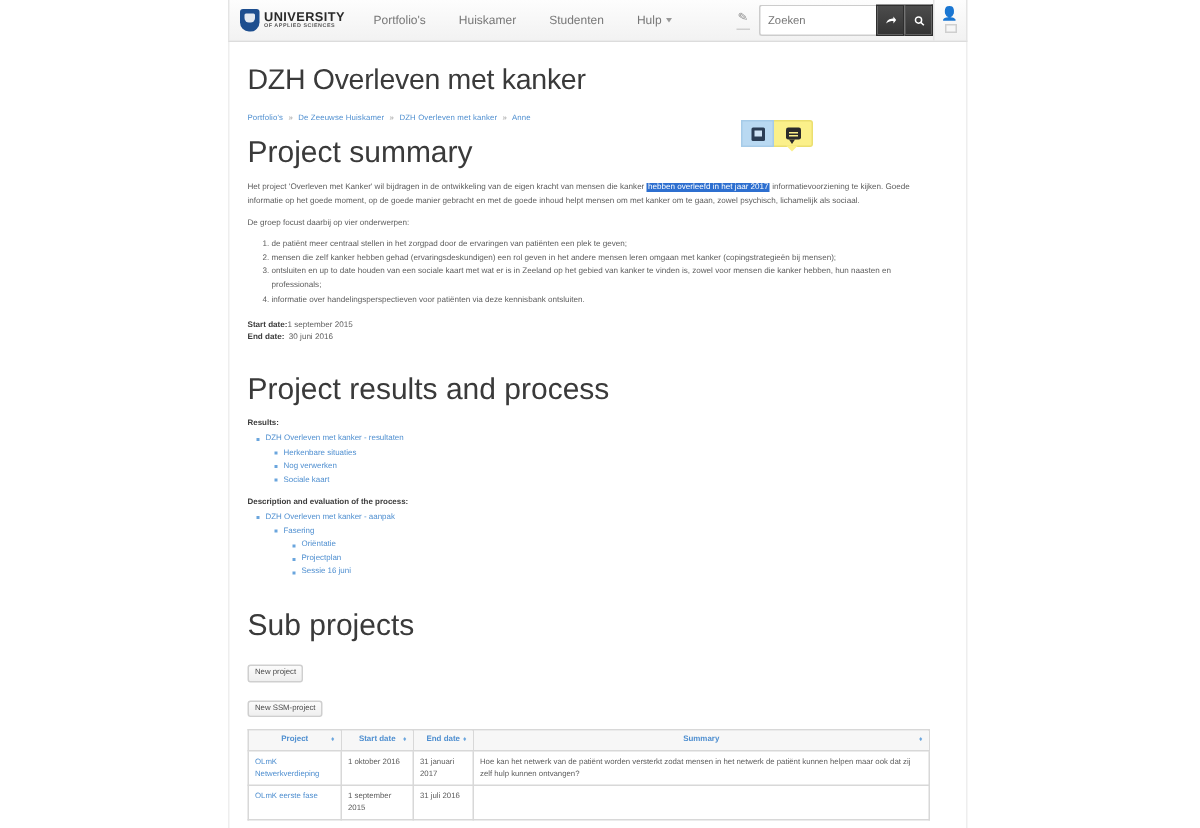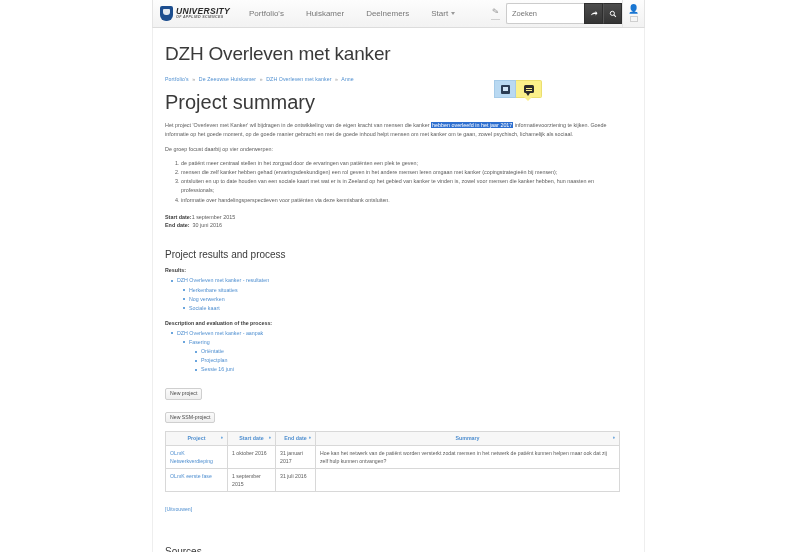--- a/index.html
+++ b/index.html
@@ -38,21 +38,21 @@
   }
   .brand-shield::after {
     content: "";
     position: absolute;
     left: 3px; top: 3px;
     width: 7px; height: 6px;
     background: #ffffff;
     border-radius: 1px 1px 3px 3px;
     opacity: .88;
   }
-  .brand-txt { line-height: 1.02; font-style: italic; }
+  .brand-txt { line-height: 1.02; }
   .brand-name {
     font-size: 8.5px; font-weight: bold;
     color: #2a2a2a; letter-spacing: .3px;
   }
   .brand-sub {
     font-size: 3.6px; font-weight: bold;
     color: #5a5a5a; letter-spacing: .35px;
   }
   .navlinks { display: flex; align-items: center; height: 100%; }
   .navlink {
@@ -154,21 +154,21 @@
   .breadcrumb .sep { color: #9a9a9a; margin: 0 2px; }
   .breadcrumb .crumb { cursor: pointer; }
   .breadcrumb .crumb.plain { color: #4f8fd0; }
 
   h2.sec {
     font-size: 20px;
     font-weight: normal;
     color: #3a3a3a;
     margin: 0 0 7px 0;
   }
-  h2.sec.big { font-size: 10px; margin-top: 20px; }
+  h2.sec.big { font-size: 20px; margin-top: 20px; }
 
   p.body, li.body {
     font-size: 5.4px;
     color: #5c5c5c;
     line-height: 1.62;
     margin: 0 0 6px 0;
   }
   .hl {
     background: #2d6fd0;
     color: #ffffff;
@@ -378,24 +378,24 @@
   </div>
 
   <div class="navlinks">
     <div class="navlink">
       <span>Portfolio's</span>
     </div>
     <div class="navlink">
       <span>Huiskamer</span>
     </div>
     <div class="navlink">
-      <span>Deelnemers</span>
+      <span>Studenten</span>
     </div>
     <div class="navlink">
-      <span>Start</span><span class="caret"></span>
+      <span>Hulp</span><span class="caret"></span>
     </div>
   </div>
 
   <div class="topbar-right">
 
     <div class="pencil-cell">
       <span class="pencil-icon">✎</span>
       <span class="pencil-bar"></span>
     </div>
 
@@ -490,20 +490,21 @@
             </li>
             <li>
               <a>Sessie 16 juni</a>
             </li>
           </ul>
         </li>
       </ul>
     </li>
   </ul>
 
+  <h2 class="sec big">Sub projects</h2>
 
   <div class="btnrow">
     <span class="btn">New project</span>
   </div>
   <div class="btnrow">
     <span class="btn">New SSM-project</span>
   </div>
 
   <table class="subprojects">
     <thead>

